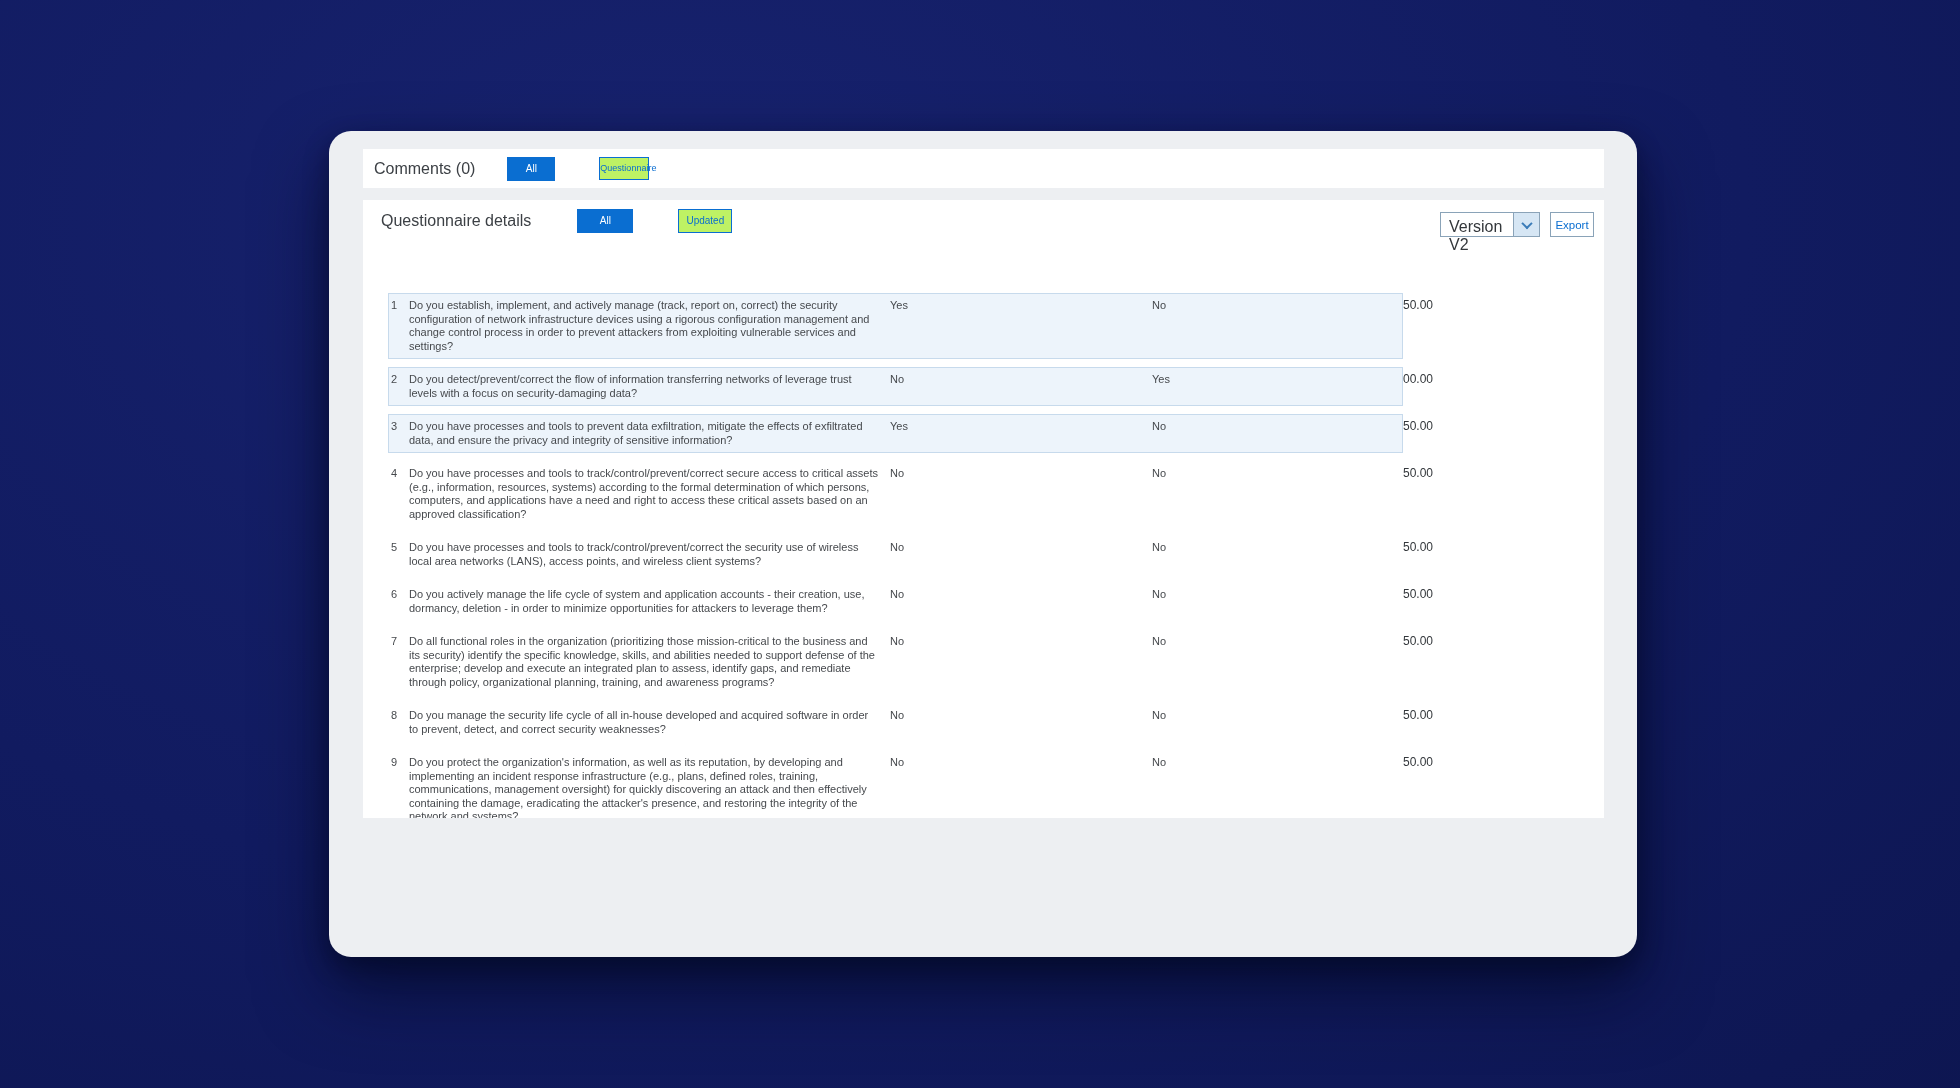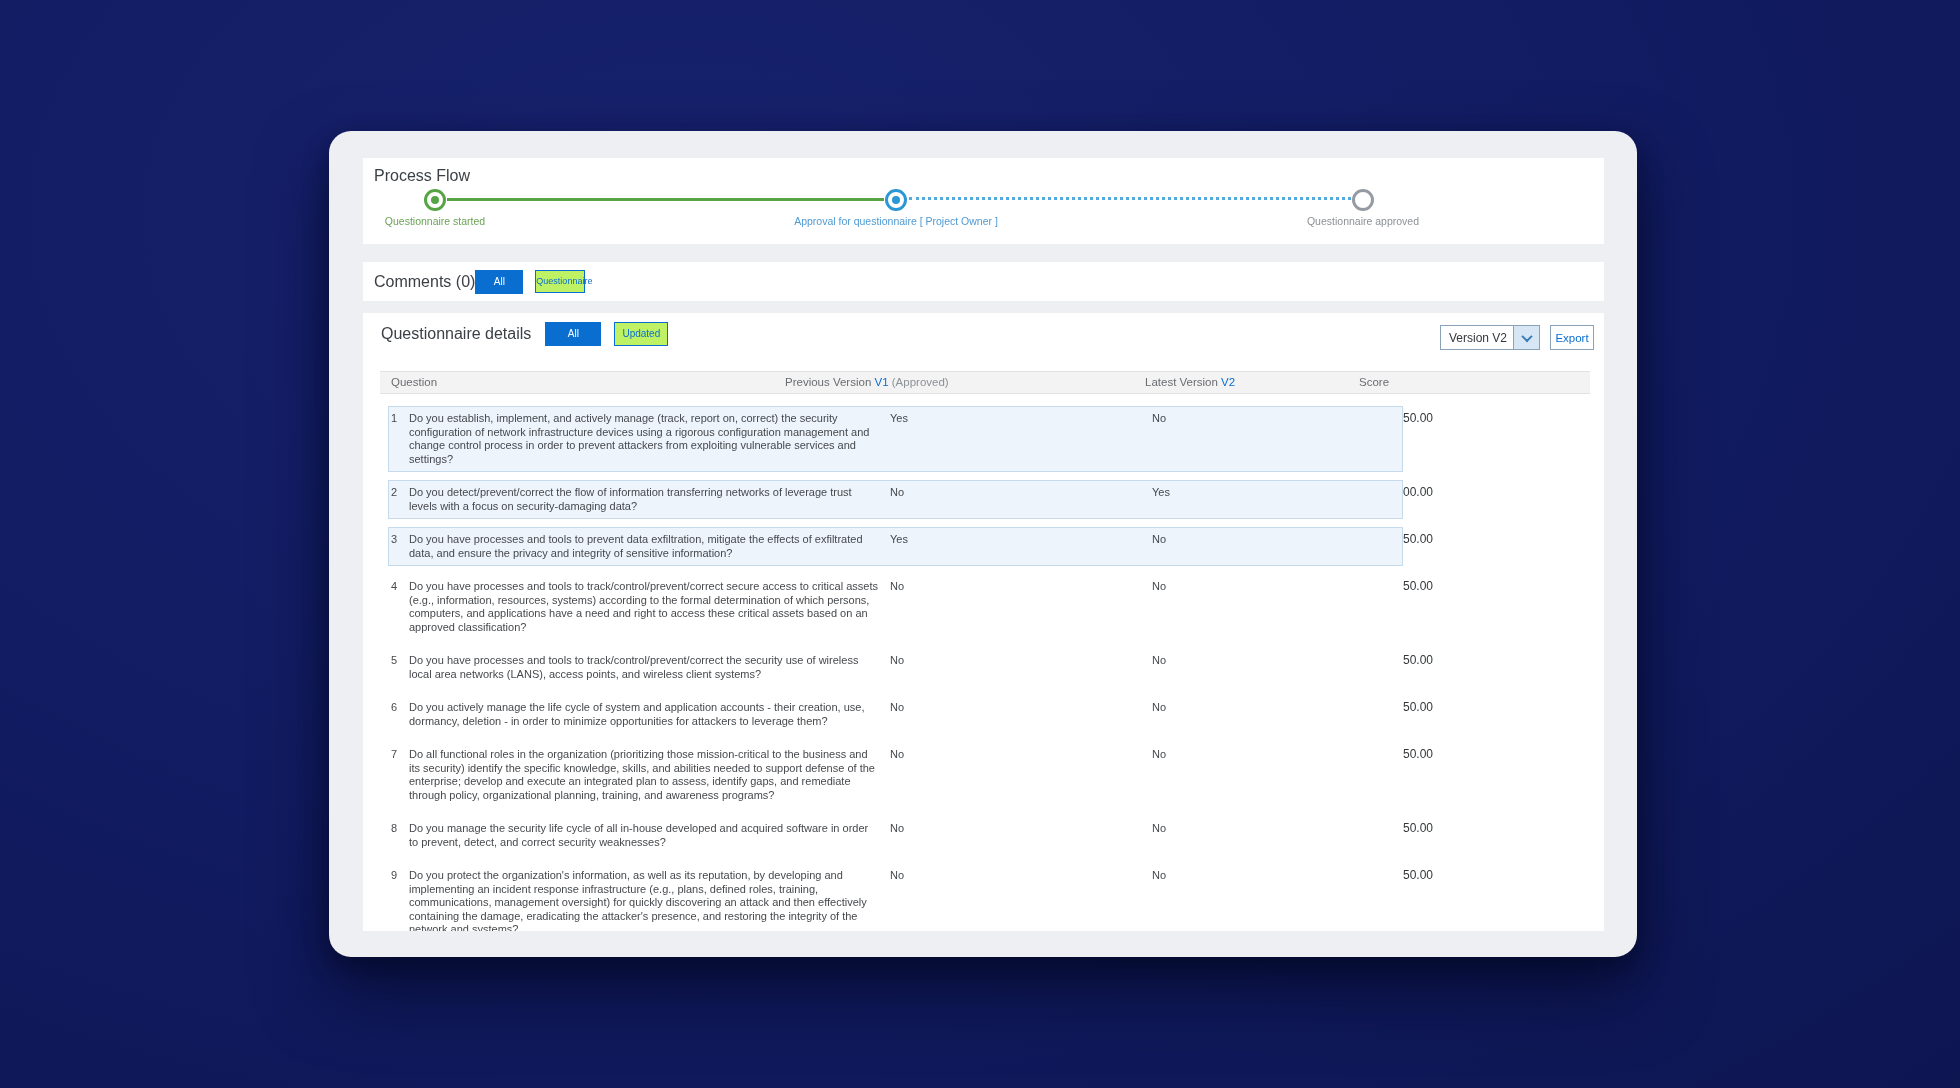--- a/index.html
+++ b/index.html
@@ -34,41 +34,41 @@
   .node-pending{ left:989px; border:3px solid #969ba3; }
   .conn-done { position:absolute; left:84px; top:40px; width:437px; height:3px; background:#57a446; }
   .conn-pending { position:absolute; left:546px; top:39px; width:442px; border-top:3px dotted #54aadf; }
   .step-label { position:absolute; top:57px; font-size:10.5px; width:300px; text-align:center; }
   .lbl-done    { left:-78px; color:#6ba356; }
   .lbl-current { left:383px; color:#4f9ad4; }
   .lbl-pending { left:850px; color:#8d9196; }
 
   
   .pill { display:inline-block; border-radius:0; font-size:10px; line-height:1;
-    padding:6px 0; text-align:center; cursor:pointer; }
+    padding:6px 0; text-align:center; cursor:pointer;margin-left:32px; }
   .pill-on  { background:#0a6ed1; color:#fff; border:1px solid #0a6ed1; }
   .pill-off { background:#bef264; color:#0a6ed1; border:1px solid #0a6ed1; }
 
   
   .comments-row { display:flex; align-items:center; height:100%; padding-left:11px; }
   .comments-row .sec-title { }
   .comments-row .pill { margin-right:12px; }
   .p-all-c { width:48px; }
   .p-questionnaire { width:50px; font-size:9px; }
 
   
   .details-head { position:absolute; left:18px; top:9px; display:flex; align-items:center; }
   .details-head .sec-title { margin-right:14px; }
   .details-head .pill { margin-right:13px; }
   .p-all-d { width:56px; }
   .p-updated { width:54px; }
 
   .version-select { position:absolute; right:64px; top:12px; width:100px; height:25px;
     background:#fff; border:1px solid #8aa3b8; display:flex; cursor:pointer; }
-  .version-select .val { flex:1; font-size:12px; color:#33373b; padding:5px 0 0 8px; }
+  .version-select .val { flex:1; font-size:16px; color:#33373b; padding:5px 0 0 8px; }
   .version-select .chev { width:26px; background:#d6e6f4; border-left:1px solid #8aa3b8;
     display:flex; align-items:center; justify-content:center; }
   .chev i { display:block; width:8px; height:8px; border-right:2px solid #3b7cb8;
     border-bottom:2px solid #3b7cb8; transform:rotate(45deg) translate(-1px,-1px); }
   .export-btn { position:absolute; right:10px; top:12px; width:44px; height:25px;
     background:#fff; border:1px solid #8aa3b8; border-radius:0;
     color:#0a6ed1; font-size:11.5px; cursor:pointer;
     display:flex; align-items:center; justify-content:center; }
 
   
@@ -90,35 +90,20 @@
   .qnum { min-width:18px; flex:0 0 18px; }
   .qtext { flex:1; padding-right:10px; }
   .score { font-size:12px; color:#33373b; }
 </style>
 </head>
 <body>
 
 <div>
   <div class="card">
 
-    <div class="section sec-flow">
-      <div class="sec-title flow-title">Process Flow</div>
-      <div class="conn-done"></div>
-      <div class="conn-pending"></div>
-      <div class="step-node node-done">
-          <span class="dot"></span>
-        </div>
-      <div class="step-node node-current">
-          <span class="dot"></span>
-        </div>
-      <div class="step-node node-pending"></div>
-      <div class="step-label lbl-done">Questionnaire started</div>
-      <div class="step-label lbl-current">Approval for questionnaire [ Project Owner ]</div>
-      <div class="step-label lbl-pending">Questionnaire approved</div>
-    </div>
 
     <div class="section sec-comments">
       <div class="comments-row">
         <div class="sec-title">Comments (0)</div>
         <div class="pill pill-on p-all-c">All</div>
         <div class="pill pill-off p-questionnaire">Questionnaire</div>
       </div>
     </div>
 
     <div class="section sec-details">
@@ -129,33 +114,20 @@
       </div>
 
       <div class="version-select">
         <div class="val">Version V2</div>
         <div class="chev">
             <i></i>
           </div>
       </div>
       <div class="export-btn">Export</div>
 
-      <div class="thead">
-        <div>Question</div>
-        <div>
-          <span>Previous Version</span>
-          <span class="vlink">V1</span>
-          <span class="muted">(Approved)</span>
-        </div>
-        <div>
-          <span>Latest Version</span>
-          <span class="vlink">V2</span>
-        </div>
-        <div>Score</div>
-      </div>
 
       <div class="rows">
         <div class="trow hl">
           <div class="qcell">
               <span class="qnum">1</span>
               <span class="qtext">Do you establish, implement, and actively manage (track, report on, correct) the security configuration of network infrastructure devices using a rigorous configuration management and change control process in order to prevent attackers from exploiting vulnerable services and settings?</span>
             </div>
           <div>Yes</div>
           <div>No</div>
           <div class="score">50.00</div>

